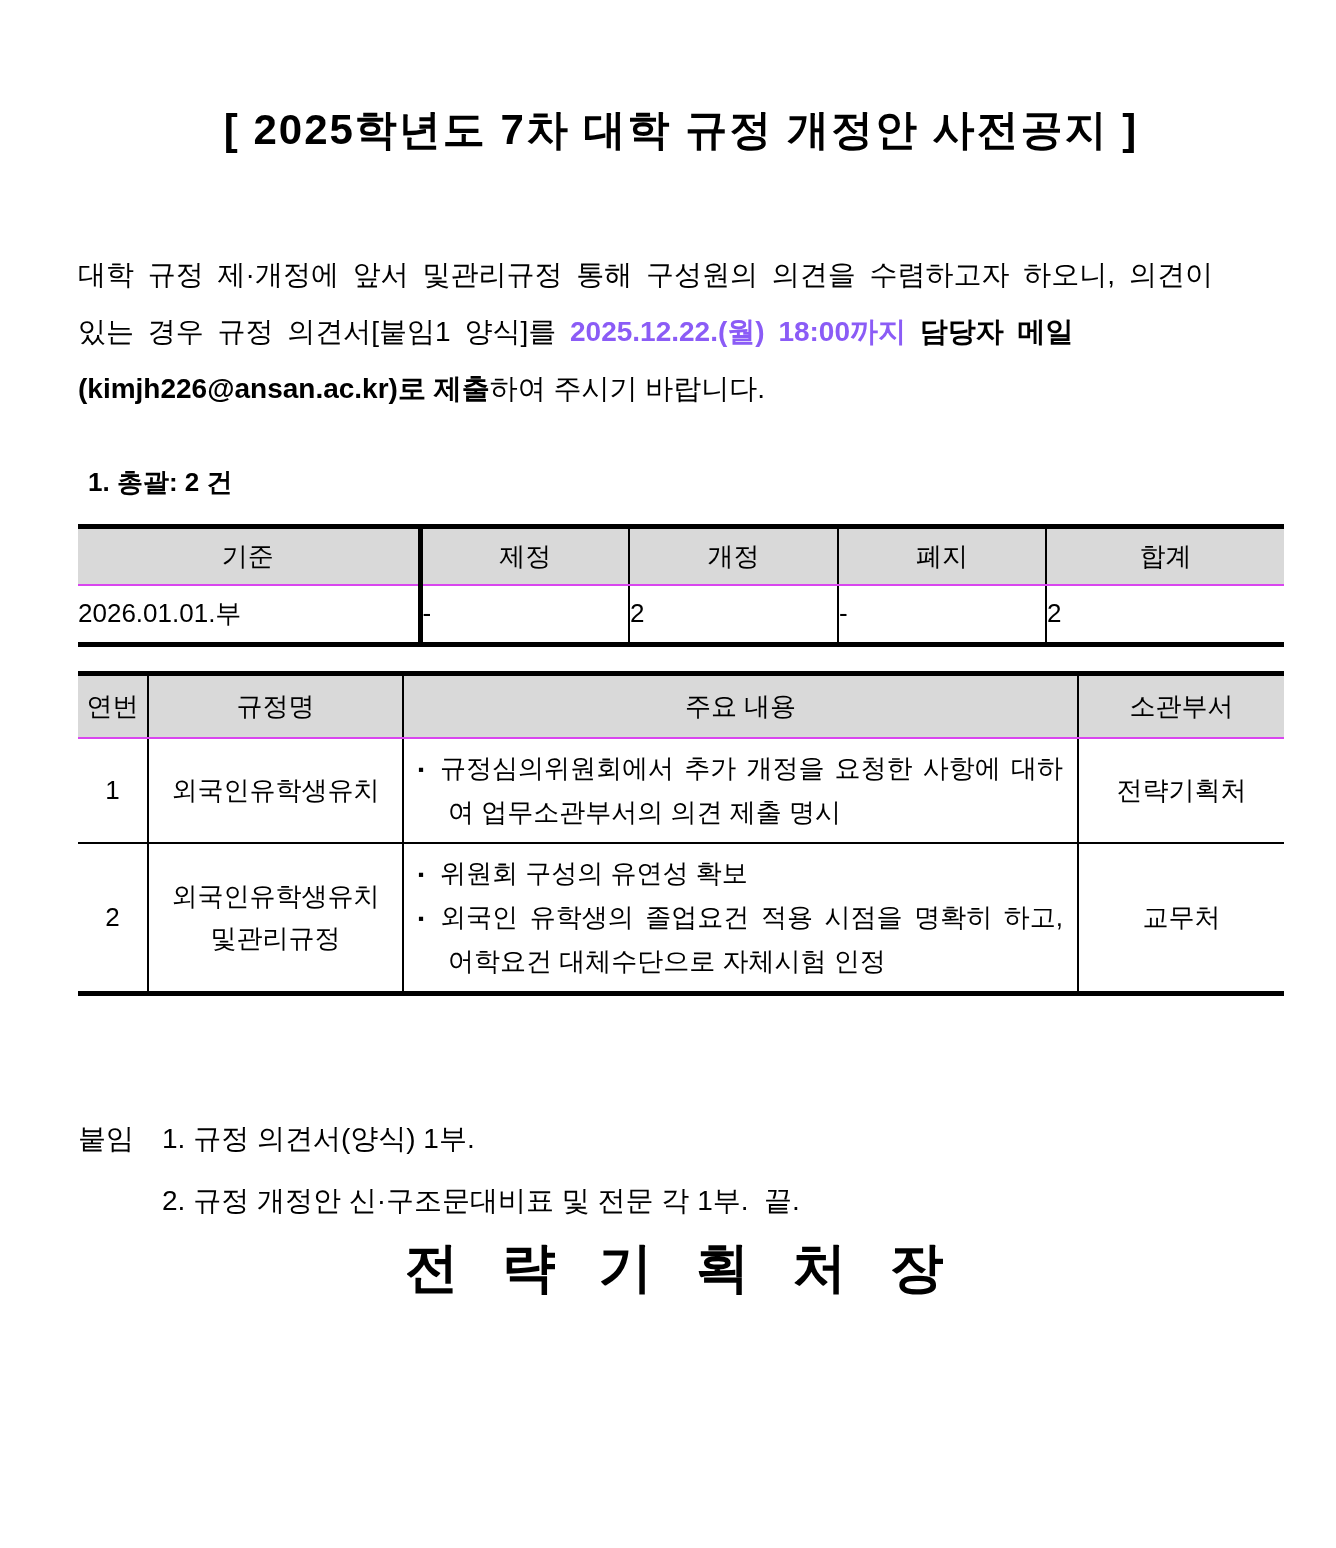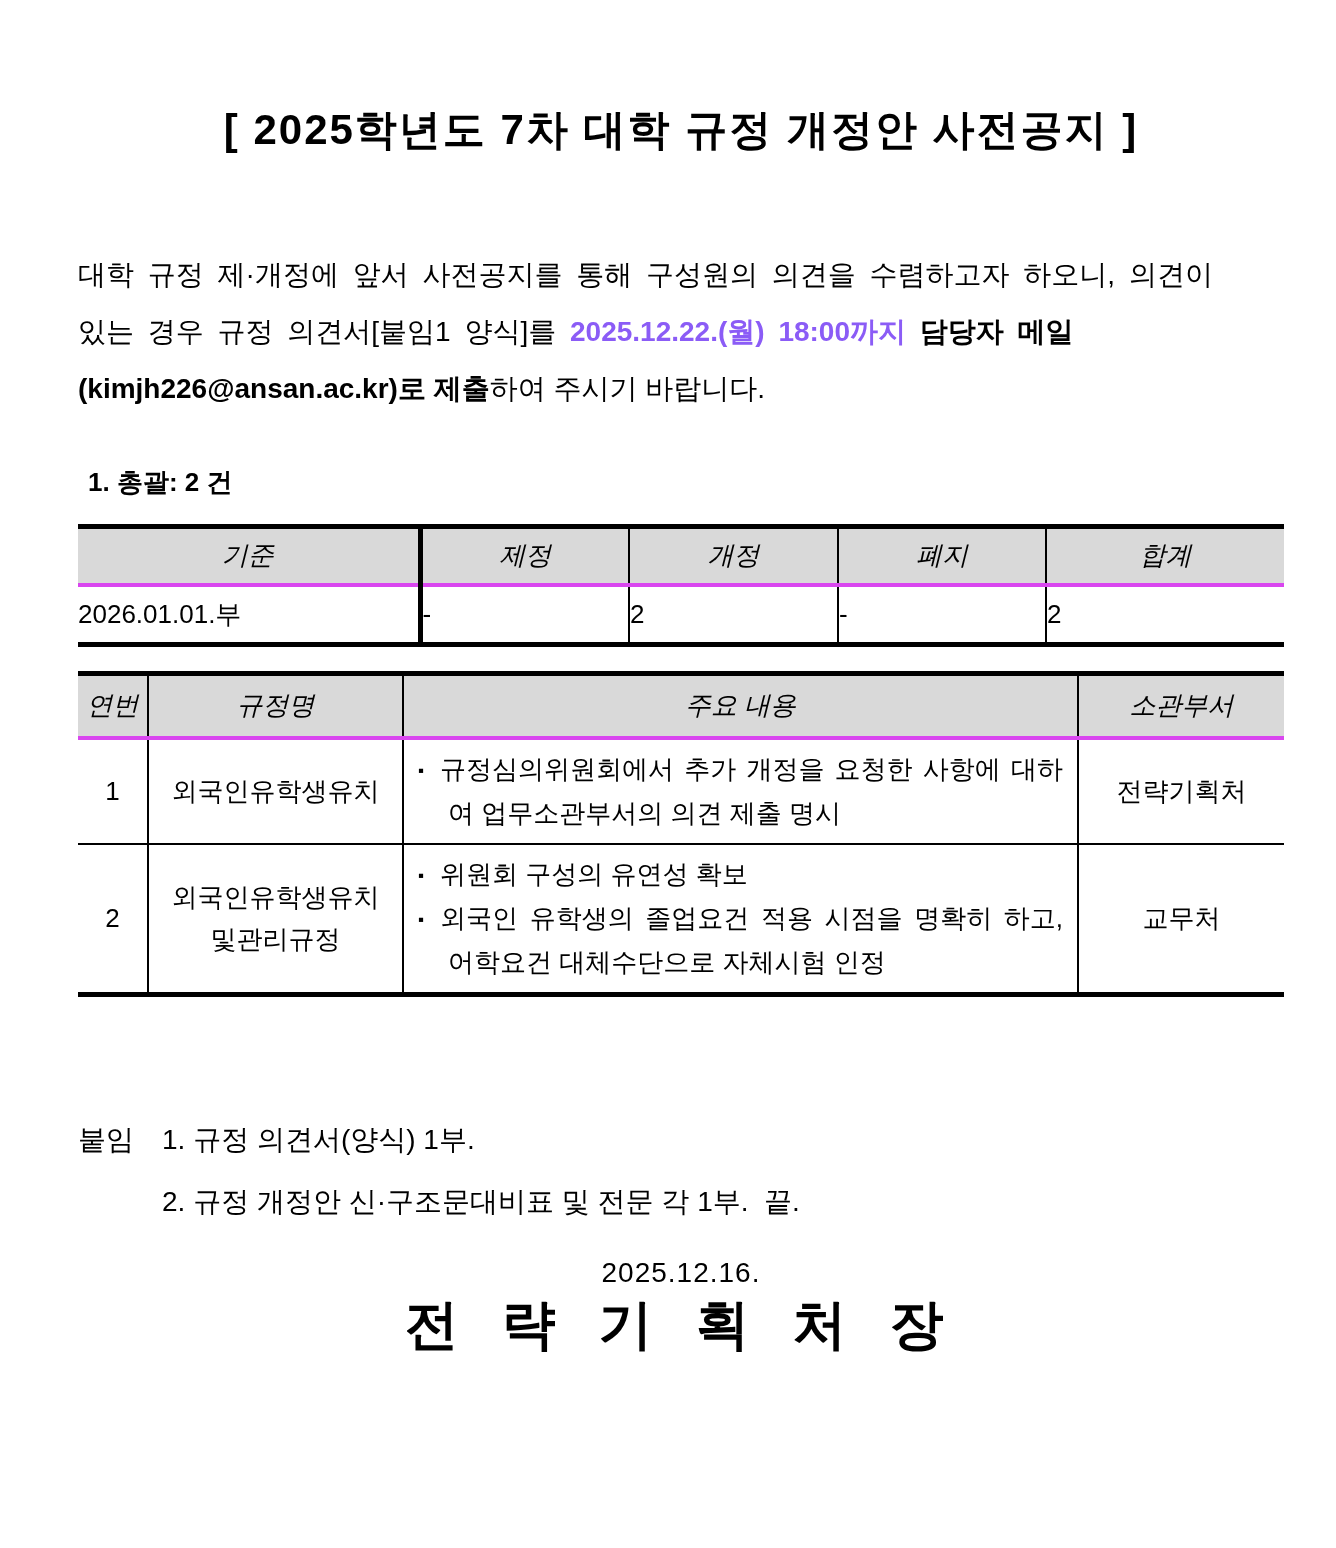--- a/index.html
+++ b/index.html
@@ -16,22 +16,22 @@
   .bold { font-weight:700; }
   .blue { color:#8b5cf6; }
 
   .sec-heading { font-weight:700; font-size:26px; margin-left:10px; white-space:nowrap; }
   .sec1 { margin-top:48px; }
   .sec2 { margin-top:56px; }
 
   table.t { border-collapse:collapse; width:1206px; table-layout:fixed;
     border-top:5px solid #000; border-bottom:5px solid #000; font-size:26px; }
   table.t { margin-top:24px; }
-  .t th { background:#d9d9d9; font-weight:400; border-bottom:4px solid #d946ef;
-    text-align:center; vertical-align:middle;font-style:italic; }
+  .t th { background:#d9d9d9; font-weight:400; border-bottom:2px solid #d946ef;
+    text-align:center; vertical-align:middle; }
   .t td { vertical-align:middle; }
 
   .t1 th { height:58px; }
   .t1 td { height:60px; text-align:left; }
   .t1 th + th, .t1 td + td { border-left:2px solid #000; }
   .t1 th:nth-child(2), .t1 td:nth-child(2) { border-left:5px solid #000; }
 
   .t2 { margin-top:18px; }
   .t2 th { height:64px; }
   .t2 td { border-top:2px solid #000; }
@@ -55,21 +55,21 @@
     letter-spacing:14px; white-space:nowrap; }
 </style>
 </head>
 <body>
 
 <div class="page">
 
   <div class="title">[ 2025학년도 7차 대학 규정 개정안 사전공지 ]</div>
 
   <div class="intro">
-    <div class="iline stretch">대학 규정 제·개정에 앞서 사전공지를 통해 구성원의 의견을 수렴하고자 하오니, 의견이</div>
+    <div class="iline stretch">대학 규정 제·개정에 앞서 및관리규정 통해 구성원의 의견을 수렴하고자 하오니, 의견이</div>
     <div class="iline stretch">
       <span>있는 경우 규정 의견서[붙임1 양식]를</span>
       <span class="blue bold">2025.12.22.(월) 18:00까지</span>
       <span class="bold">담당자 메일</span>
     </div>
     <div class="iline"><span class="bold">(kimjh226@ansan.ac.kr)로 제출</span><span>하여 주시기 바랍니다.</span></div>
   </div>
 
   <div class="sec-heading sec1">1. 총괄: 2 건</div>
 
@@ -145,17 +145,16 @@
     <div class="att-row">
       <span class="att-label">붙임</span>
       <span class="att-item">1. 규정 의견서(양식) 1부.</span>
     </div>
     <div class="att-row">
       <span class="att-label"></span>
       <span class="att-item">2. 규정 개정안 신·구조문대비표 및 전문 각 1부.&nbsp; 끝.</span>
     </div>
   </div>
 
-  <div class="doc-date">2025.12.16.</div>
 
   <div class="signature">전 략 기 획 처 장</div>
 
 </div>
 
 </body></html>

